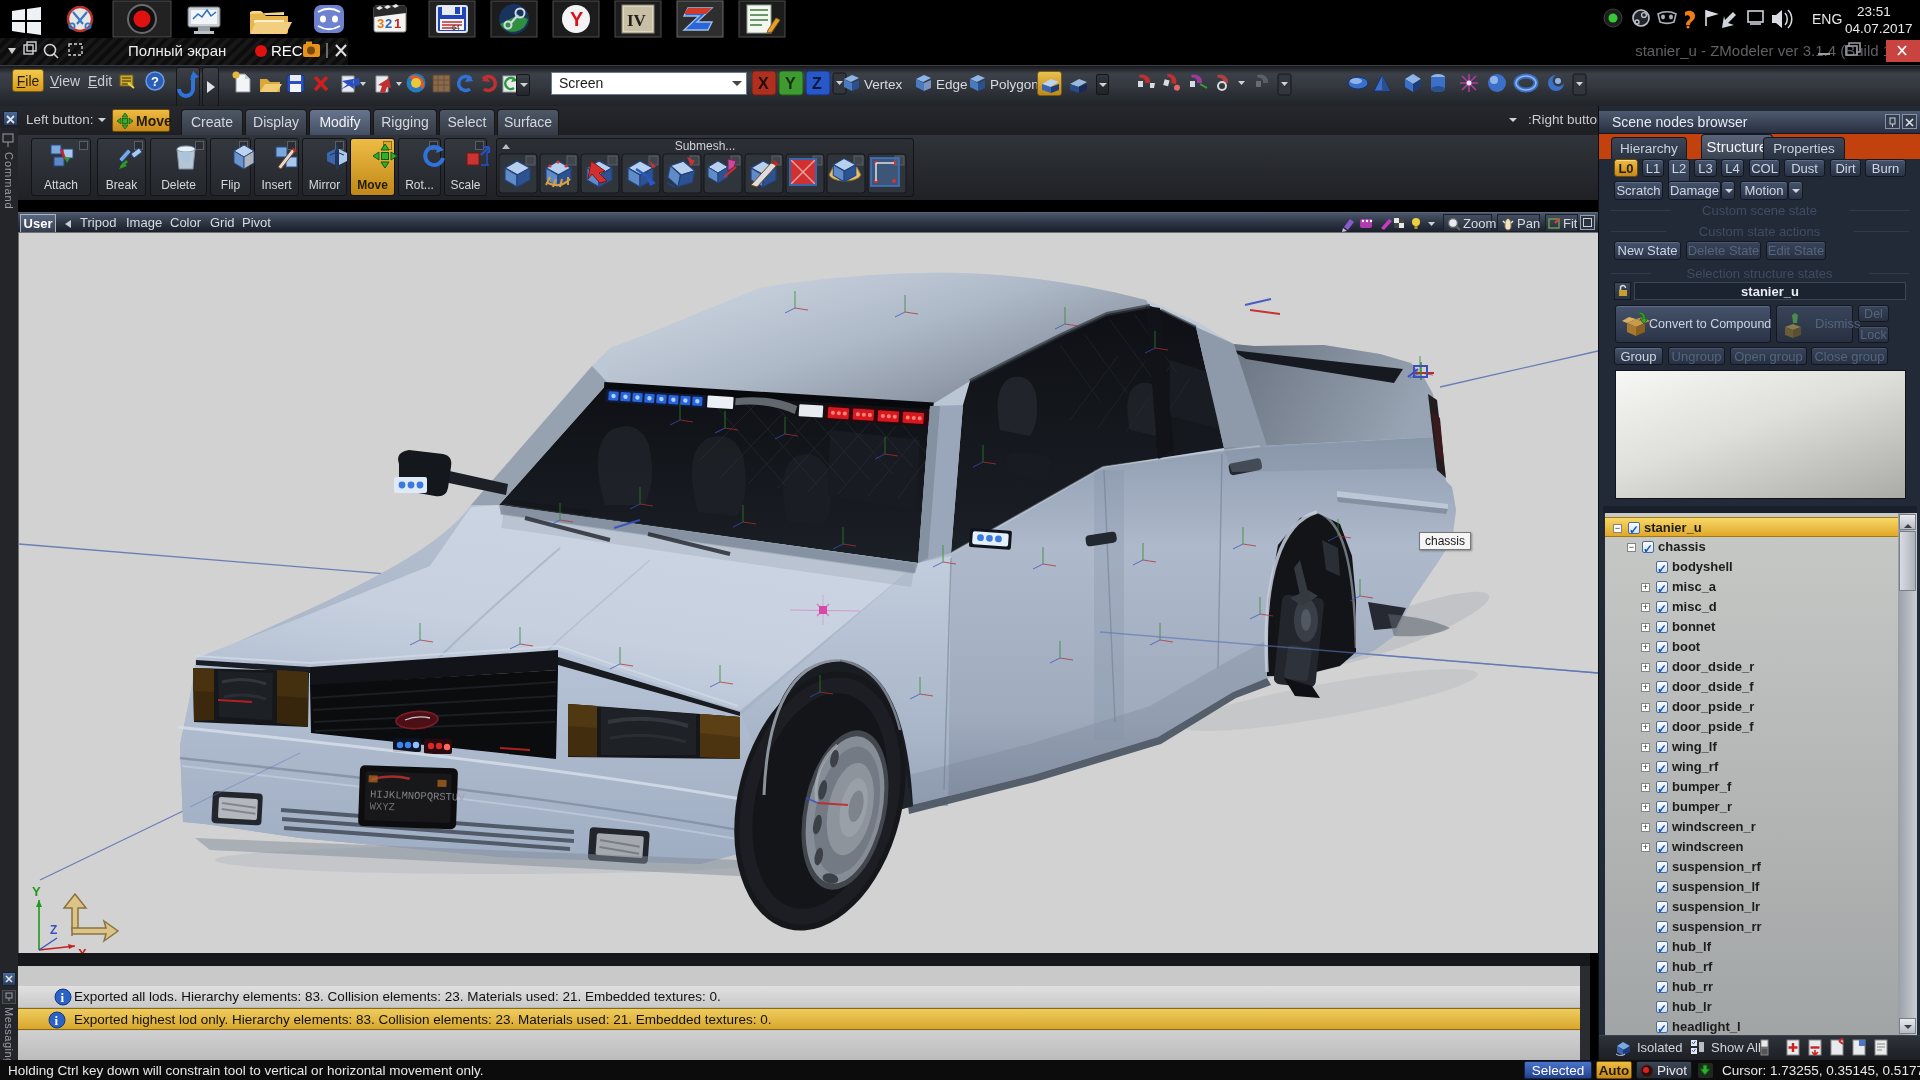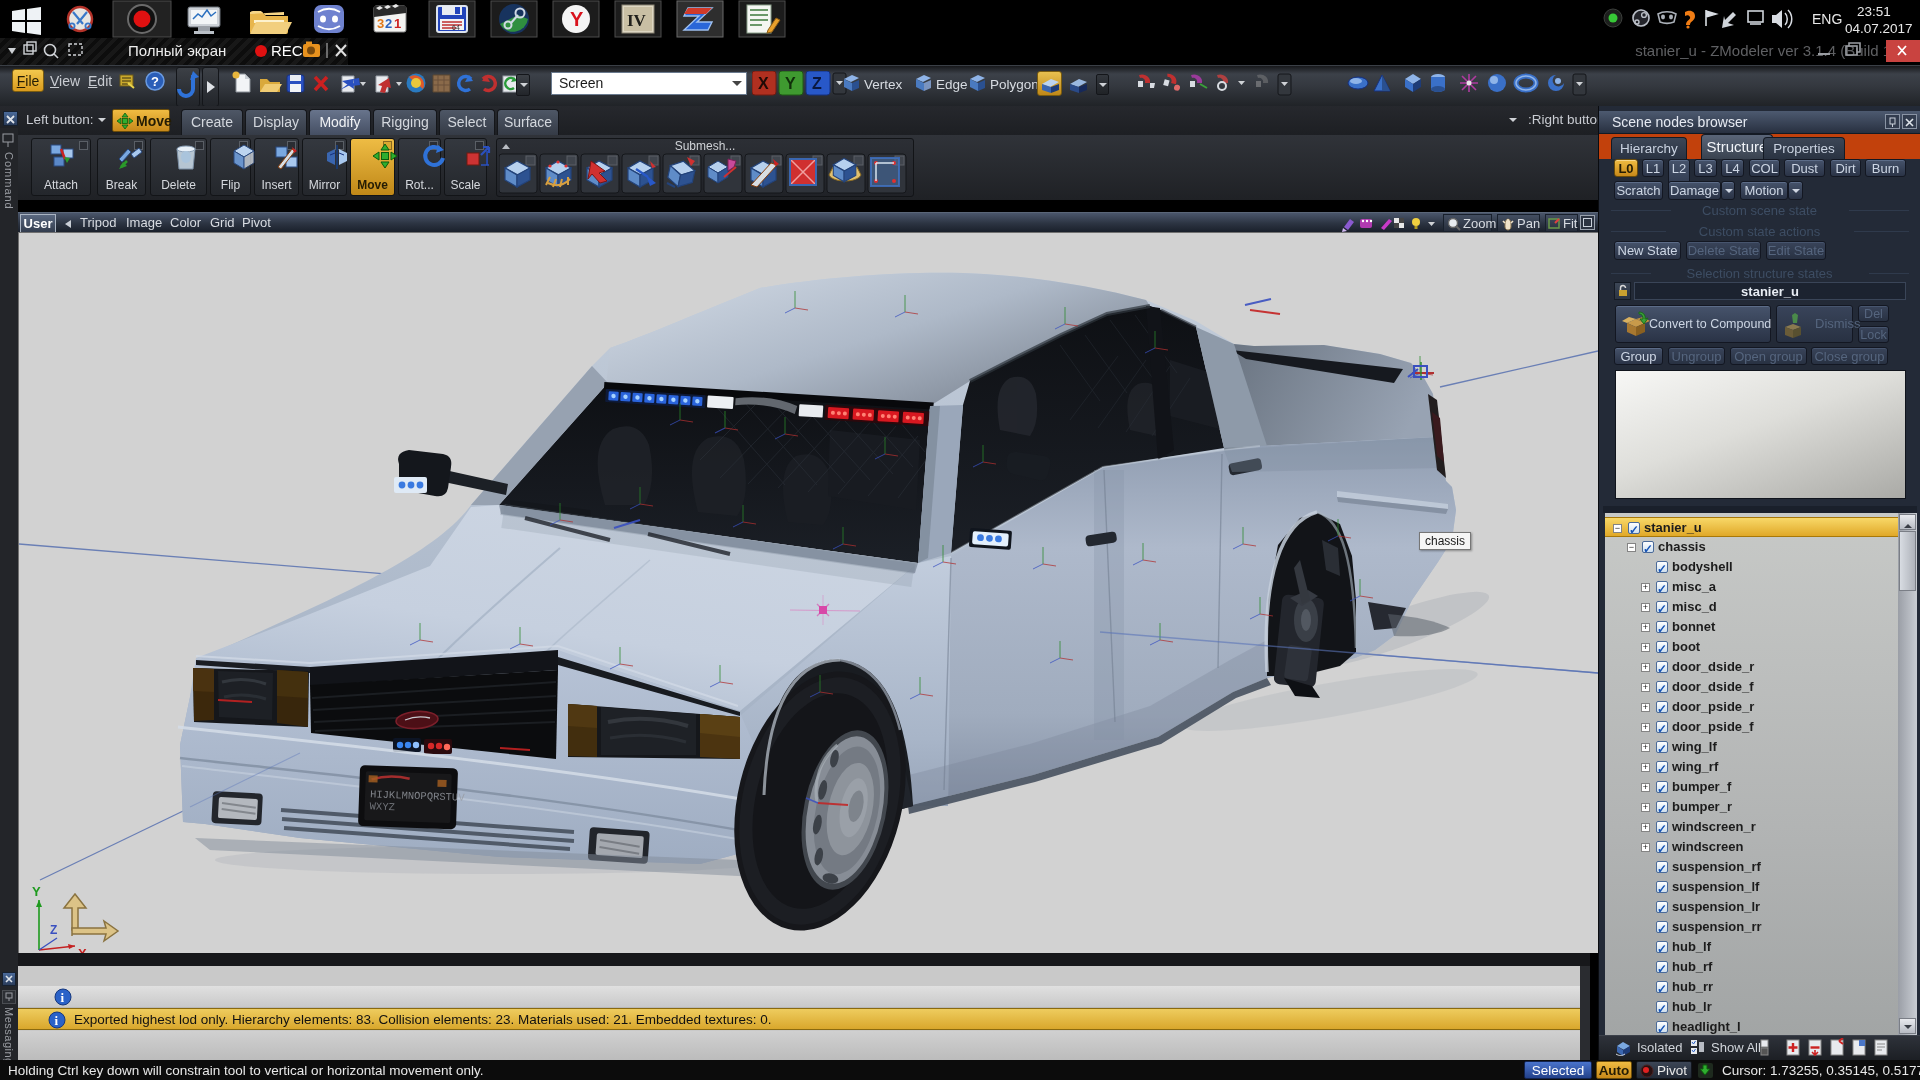--- a/index.html
+++ b/index.html
@@ -1084,20 +1084,21 @@
 <div id="tooltip" class="abs txt">chassis</div>
 </div>
 <div id="messages" class="abs">
  <div class="abs" style="left:0;top:0;width:1572px;height:13px;background:#17181b"></div>
  <div class="msgrow" style="top:33px;background:linear-gradient(180deg,#e0e0e0,#c9c9c9);border-bottom:1px solid #b8b8b8">
   <svg width="18" height="18" style="position:absolute;left:36px;top:2px">
         <circle cx="9" cy="9" r="8" fill="#2a62c8"></circle>
         <circle cx="9" cy="9" r="8" fill="none" stroke="#16387e"></circle>
         <text x="6.5" y="14" font-size="13" font-weight="bold" fill="#fff" font-family="Liberation Serif">i</text>
       </svg>
+  <span style="margin-left:56px">Exported all lods. Hierarchy elements: 83. Collision elements: 23. Materials used: 21. Embedded textures: 0.</span>
  </div>
  <div class="msgrow" style="top:55px;background:linear-gradient(180deg,#eecc5e,#d9a72c);border-top:1px solid #8a6a10;border-bottom:1px solid #8a6a10">
   <svg width="18" height="18" style="position:absolute;left:30px;top:2px">
         <circle cx="9" cy="9" r="8" fill="#2a62c8"></circle>
         <circle cx="9" cy="9" r="8" fill="none" stroke="#16387e"></circle>
         <text x="6.5" y="14" font-size="13" font-weight="bold" fill="#fff" font-family="Liberation Serif">i</text>
       </svg>
   <span style="margin-left:56px">Exported highest lod only. Hierarchy elements: 83. Collision elements: 23. Materials used: 21. Embedded textures: 0.</span>
  </div>
  <div class="abs" style="left:0;top:78px;width:1572px;height:29px;background:linear-gradient(180deg,#d0d0d0,#bcbcbc)"></div>

